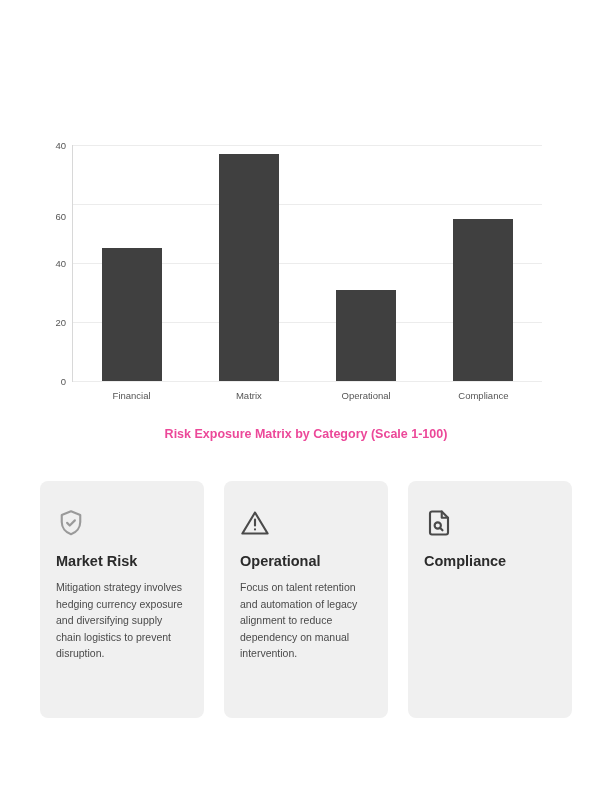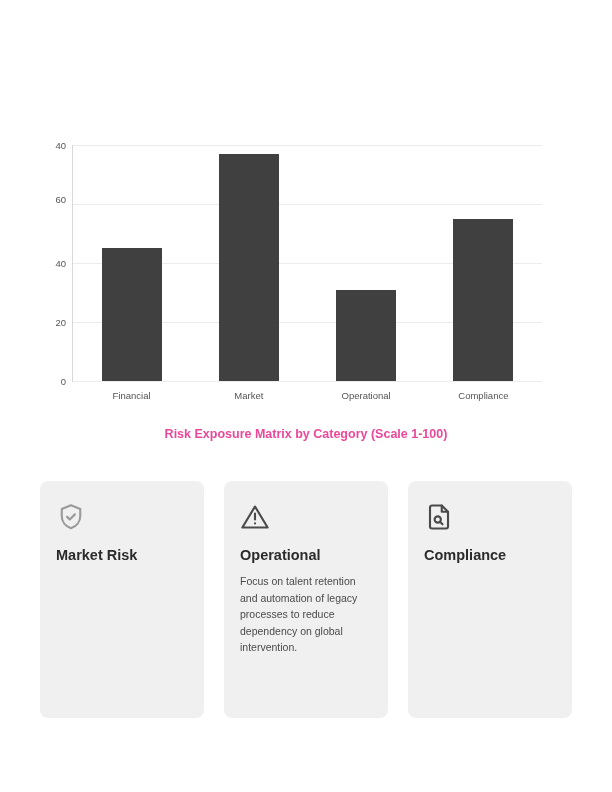--- a/index.html
+++ b/index.html
@@ -137,21 +137,21 @@
     height: 237px;
     display: flex;
     justify-content: space-between;
   }
   .card {
     width: 164px;
     height: 237px;
     background: #f0f0f0;
     border-radius: 8px;
     box-sizing: border-box;
-    padding: 17px 16px 0 16px;
+    padding: 23px 16px 0 16px;
   }
   .card-icon {
     height: 38px;
     display: flex;
     align-items: center;
   }
   .card-title {
     margin-top: 11px;
     font-size: 14.5px;
     font-weight: bold;
@@ -174,32 +174,32 @@
     <div class="chart-area">
       <div class="plot">
         <div id="gridlines">
             <div class="gridline" style="top: 236px;"></div>
             <div class="ytick-label" style="top: 236px;">0</div>
             <div class="gridline" style="top: 177px;"></div>
             <div class="ytick-label" style="top: 177px; margin-left: 8px;">20</div>
             <div class="gridline" style="top: 118px;"></div>
             <div class="ytick-label" style="top: 118px;">40</div>
             <div class="gridline" style="top: 59px;"></div>
-            <div class="ytick-label" style="top: 54px;">60</div>
+            <div class="ytick-label" style="top: 71px;">60</div>
             <div class="gridline" style="top: 0px;"></div>
             <div class="ytick-label" style="top: 0px;">40</div>
           </div>
         <div class="bars" id="bars">
             <div class="bar-slot">
               <div class="bar" title="Financial: 45" style="height: 132.75px; background: rgb(64, 64, 64);"></div>
               <div class="xtick-label">Financial</div>
             </div>
             <div class="bar-slot">
               <div class="bar" title="Market: 77" style="height: 227.15px; background: rgb(64, 64, 64);"></div>
-              <div class="xtick-label">Market</div>
+              <div class="xtick-label">Matrix</div>
             </div>
             <div class="bar-slot">
               <div class="bar" title="Operational: 31" style="height: 91.45px; background: rgb(64, 64, 64);"></div>
               <div class="xtick-label">Operational</div>
             </div>
             <div class="bar-slot">
               <div class="bar" title="Compliance: 55" style="height: 162.25px; background: rgb(64, 64, 64);"></div>
               <div class="xtick-label">Compliance</div>
             </div>
           </div>
@@ -210,31 +210,32 @@
 
   <div class="cards" id="cards">
       <div class="card">
         <div class="card-icon">
           <svg width="30" height="30" viewBox="0 0 24 24" fill="none" stroke="#9a9a9a" stroke-width="1.7" stroke-linecap="round" stroke-linejoin="round">
             <path d="M12 2.6 4.6 5.6v5.6c0 4.6 3.1 8.3 7.4 9.8 4.3-1.5 7.4-5.2 7.4-9.8V5.6L12 2.6z"></path>
             <path d="M8.9 11.9l2.1 2.1 4.1-4.1"></path>
           </svg>
         </div>
         <div class="card-title">Market Risk</div>
+        <div class="card-body">Mitigation strategy involves hedging currency exposure and diversifying supply chain logistics to prevent disruption.</div>
       </div>
       <div class="card">
         <div class="card-icon">
           <svg width="30" height="30" viewBox="0 0 24 24" fill="none" stroke="#4a4a4a" stroke-width="1.7" stroke-linecap="round" stroke-linejoin="round">
             <path d="M12 3.6 1.9 20.4h20.2L12 3.6z"></path>
             <path d="M12 9.3v4.6"></path>
             <path d="M12 17.1h0.01"></path>
           </svg>
         </div>
         <div class="card-title">Operational</div>
-        <div class="card-body">Focus on talent retention and automation of legacy processes to reduce dependency on global intervention.</div>
+        <div class="card-body">Focus on talent retention and automation of legacy alignment to reduce dependency on manual intervention.</div>
       </div>
       <div class="card">
         <div class="card-icon">
           <svg width="30" height="30" viewBox="0 0 24 24" fill="none" stroke="#4a4a4a" stroke-width="1.7" stroke-linecap="round" stroke-linejoin="round">
             <path d="M14.2 2.8H6.4a1.6 1.6 0 0 0-1.6 1.6v15.2a1.6 1.6 0 0 0 1.6 1.6h11.2a1.6 1.6 0 0 0 1.6-1.6V7.8l-5-5z"></path>
             <path d="M14.2 2.8v5h5"></path>
             <circle cx="11" cy="14" r="2.5"></circle>
             <path d="M13 16l1.8 1.8"></path>
           </svg>
         </div>

